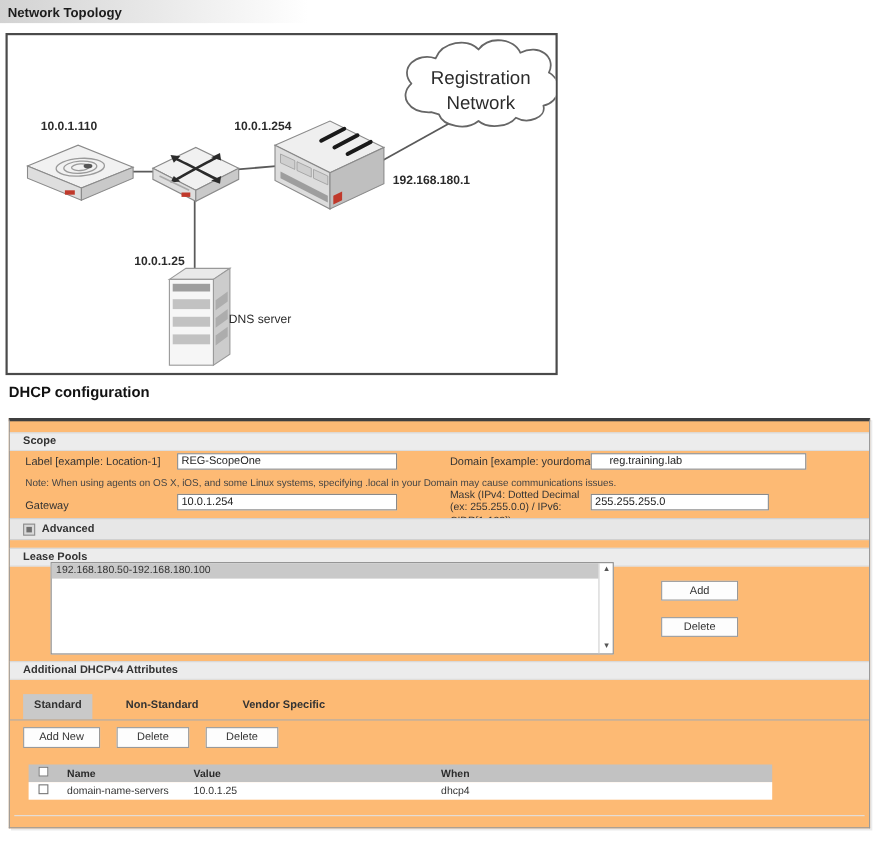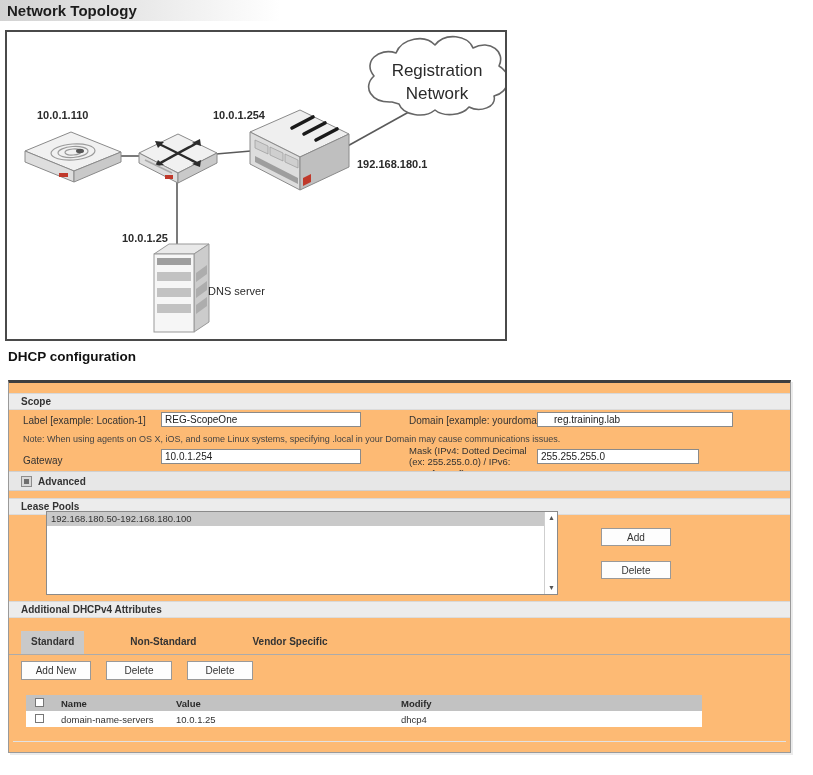--- a/index.html
+++ b/index.html
@@ -3,21 +3,21 @@
 <meta charset="utf-8">
 <style>
   * { margin:0; padding:0; box-sizing:border-box; }
   html,body { width:813px; height:775px; background:#ffffff; overflow:hidden;
     font-family:"Liberation Sans", sans-serif; color:#222; }
 
   
   .topo-titlebar { position:absolute; left:0; top:0; width:330px; height:21px;
     background:linear-gradient(to right,#d2d2d2,#ffffff 85%);
     display:flex; align-items:center; padding-left:7px;
-    font-size:15px; font-weight:bold; color:#1c1c1c; }
+    font-size:12px; font-weight:bold; color:#1c1c1c; }
   .topo-box { position:absolute; left:5px; top:30px; width:502px; height:311px;
     border:2px solid #4a4a4a; background:#fff; }
   .topo-box svg { position:absolute; left:0; top:0; }
   .ip-label { position:absolute; font-size:11px; font-weight:600; color:#2b2b2b; white-space:nowrap;text-align:right; }
   .cloud-label { position:absolute; left:378px; top:28px; width:104px; text-align:center;
     font-size:17px; font-weight:400; color:#2b2b2b; line-height:1.35; }
   .dns-label { position:absolute; left:201px; top:253px; font-size:11px; color:#2b2b2b; }
 
   
   .dhcp-heading { position:absolute; left:8px; top:349px; font-size:13.5px; font-weight:bold; color:#111; }
@@ -46,21 +46,21 @@
   .vscroll { position:absolute; right:0; top:0; width:13px; height:100%;
     border-left:1px solid #cfcfcf; }
   .vscroll .arr { position:absolute; left:0; width:13px; height:12px; font-size:7px;
     color:#555; text-align:center; line-height:12px; cursor:default; }
   .vscroll .up { top:0; } .vscroll .dn { bottom:0; }
 
   .btn { position:absolute; background:#fdfdfd; border:1px solid #999;
     font-family:"Liberation Sans", sans-serif; font-size:10px; color:#333;
     text-align:center; cursor:pointer; }
 
-  .tabs { position:absolute; left:12px; top:248px; height:23px; display:flex; gap:36px; }
+  .tabs { position:absolute; left:12px; top:248px; height:23px; display:flex; gap:20px; }
   .tabs-underline { position:absolute; left:0; top:271px; width:100%; height:1px; background:#ababab; }
   .tab { font-size:10px; font-weight:bold; color:#333; padding:5px 10px 0 10px; height:23px; }
   .tab.active { background:#c9c9c9; }
 
   .attr-table { position:absolute; left:17px; top:312px; width:676px; font-size:9.5px; color:#333; }
   .attr-head { display:grid; grid-template-columns:35px 115px 225px 1fr; height:16px;
     background:#c2c2c2; align-items:center; font-weight:bold; color:#2b2b2b; }
   .attr-row  { display:grid; grid-template-columns:35px 115px 225px 1fr; height:16px;
     background:#fff; align-items:center; }
   .cb { width:9px; height:9px; border:1px solid #777; background:#fff; margin-left:9px; display:inline-block; }
@@ -210,21 +210,21 @@
 
   <button class="btn" style="left:12px;  top:278px; width:70px; height:19px;">Add New</button>
   <button class="btn" style="left:97px;  top:278px; width:66px; height:19px;">Delete</button>
   <button class="btn" style="left:178px; top:278px; width:66px; height:19px;">Delete</button>
 
   <div class="attr-table">
     <div class="attr-head">
       <span><span class="cb"></span></span>
       <span>Name</span>
       <span>Value</span>
-      <span>Modify</span>
+      <span>When</span>
     </div>
     <div class="attr-row">
       <span><span class="cb"></span></span>
       <span>domain-name-servers</span>
       <span>10.0.1.25</span>
       <span>dhcp4</span>
     </div>
   </div>
 
   <div class="panel-bottom-line"></div>

